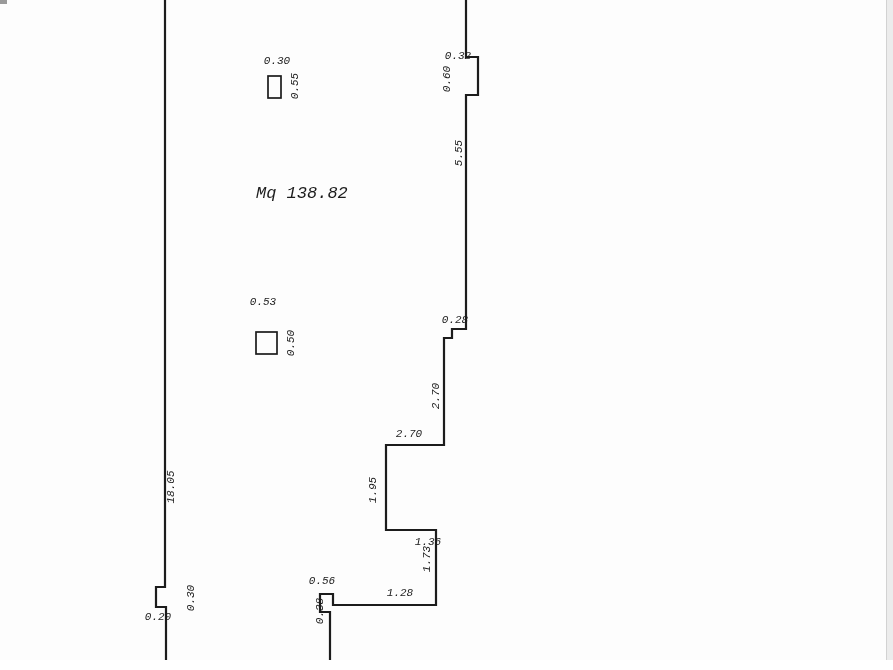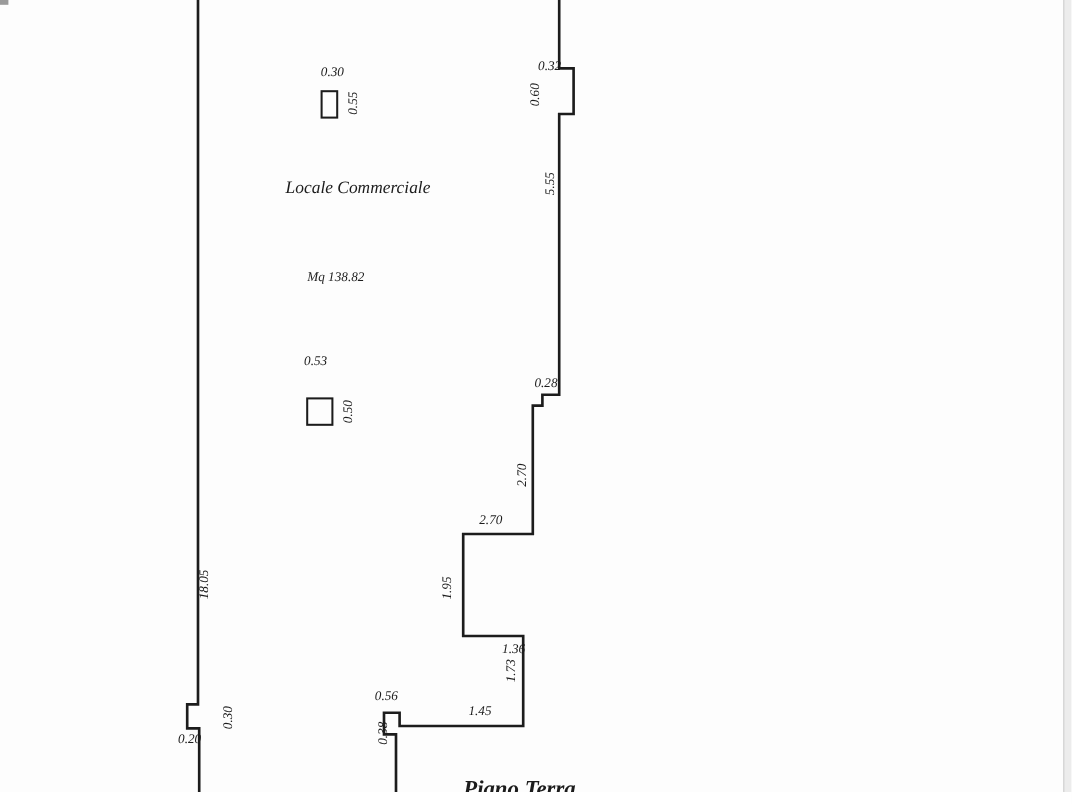--- a/index.html
+++ b/index.html
@@ -2,21 +2,21 @@
 <html style="--line: #1c1c1c; --paper: #fdfdfd;"><head>
 <meta charset="utf-8">
 <style>
   html, body { margin: 0; padding: 0; }
   #page {
     position: relative;
     width: 893px;
     height: 660px;
     background: var(--paper, #fdfdfd);
     overflow: hidden;
-    font-family: Liberation Serif, serif;
+    font-family: Liberation Mono, monospace;
   }
   #plan-svg {
     position: absolute;
     left: 0; top: 0;
     width: 893px; height: 670px;
   }
   #plan-svg path, #plan-svg rect {
     fill: none;
     stroke: var(--line, #1c1c1c);
   }
@@ -37,24 +37,23 @@
     left: 238px; top: 149px;
     font-style: italic;
     font-size: 14.5px;
     color: var(--line, #1c1c1c);
     white-space: nowrap;
   }
   .area-label {
     position: absolute;
     left: 256px; top: 184px;
     font-style: italic;
-    font-size: 11px;
+    font-size: 17px;
     color: var(--line, #1c1c1c);
     white-space: nowrap;
-    margin-top: 41px;
   }
   .floor-label {
     position: absolute;
     left: 386px; top: 647px;
     font-style: italic;
     font-weight: bold;
     font-size: 19px;
     color: var(--line, #1c1c1c);
     white-space: nowrap;
   }
@@ -94,26 +93,24 @@
   <div class="dim rot" style="left:459px;top:153px">5.55</div>
   <div class="dim" style="left:263px;top:302px">0.53</div>
   <div class="dim rot" style="left:291px;top:343px">0.50</div>
   <div class="dim" style="left:455px;top:320px">0.28</div>
   <div class="dim rot" style="left:436px;top:396px">2.70</div>
   <div class="dim" style="left:409px;top:434px">2.70</div>
   <div class="dim rot" style="left:373px;top:490px">1.95</div>
   <div class="dim" style="left:428px;top:542px">1.36</div>
   <div class="dim rot" style="left:427px;top:559px">1.73</div>
   <div class="dim" style="left:322px;top:581px">0.56</div>
-  <div class="dim" style="left:400px;top:593px">1.45</div>
+  <div class="dim" style="left:400px;top:593px">1.28</div>
   <div class="dim rot" style="left:320px;top:611px">0.38</div>
   <div class="dim rot" style="left:171px;top:487px">18.05</div>
   <div class="dim rot" style="left:191px;top:598px">0.30</div>
   <div class="dim" style="left:158px;top:617px">0.20</div>
 
-  <div class="room-label">Locale Commerciale</div>
   <div class="area-label">Mq 138.82</div>
-  <div class="floor-label">Piano Terra</div>
 
   <div class="scan-edge-right"></div>
   <div class="scan-mark-topleft"></div>
 
 </div>
 
 </body></html>

